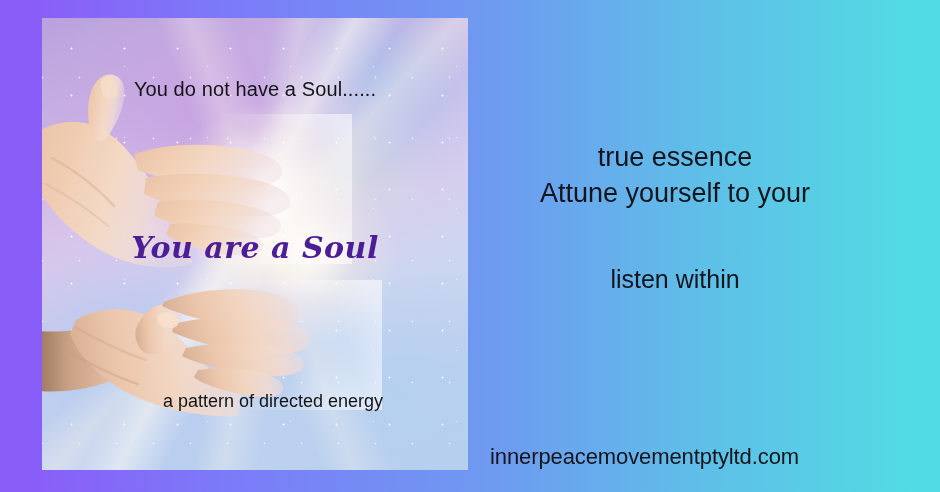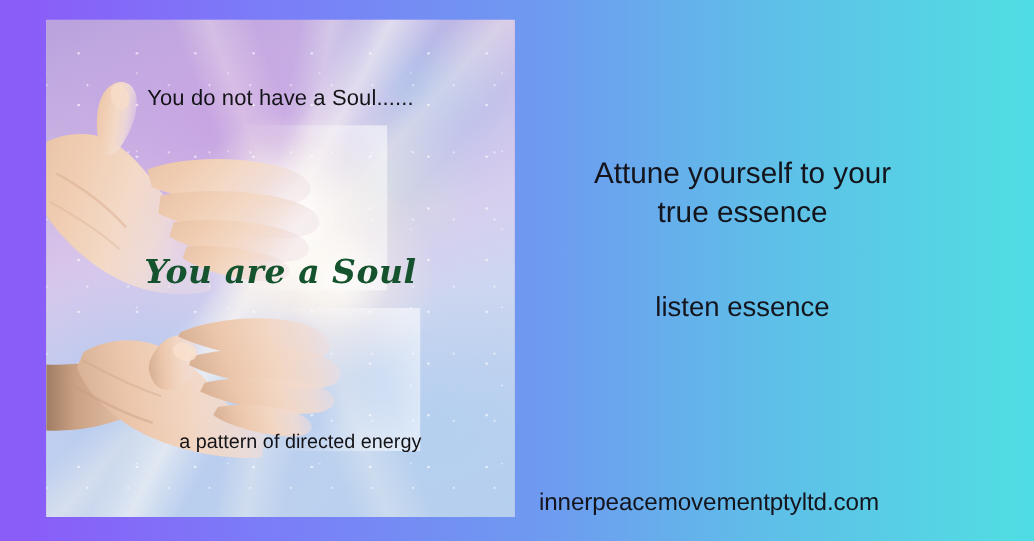--- a/index.html
+++ b/index.html
@@ -100,21 +100,21 @@
   }
   .card-line-mid {
     position: absolute;
     left: 0; right: 0;
     top: 212px;
     text-align: center;
     font-family: "DejaVu Serif", serif;
     font-style: italic;
     font-weight: bold;
     font-size: 30px;
-    color: #14532d;
+    color: #4c1d95;
     letter-spacing: 0.5px;
   }
   .card-line-bottom {
     position: absolute;
     left: 0; right: 0;
     top: 373px;
     text-align: center;
     font-size: 18px;
     color: #141418;
     padding-left: 36px;
@@ -251,21 +251,21 @@
         <rect x="140" y="262" width="200" height="130" fill="url(#fadeOut)"></rect>
       </g>
     </svg>
 
     <div class="card-line-top">You do not have a Soul......</div>
     <div class="card-line-mid">You are a Soul</div>
     <div class="card-line-bottom">a pattern of directed energy</div>
   </div>
 
   <div class="headline">
+    <div>true essence</div>
     <div>Attune yourself to your</div>
-    <div>true essence</div>
   </div>
 
-  <div class="subline">listen essence</div>
+  <div class="subline">listen within</div>
 
   <div class="website">innerpeacemovementptyltd.com</div>
 
 </div>
 
 </body></html>

